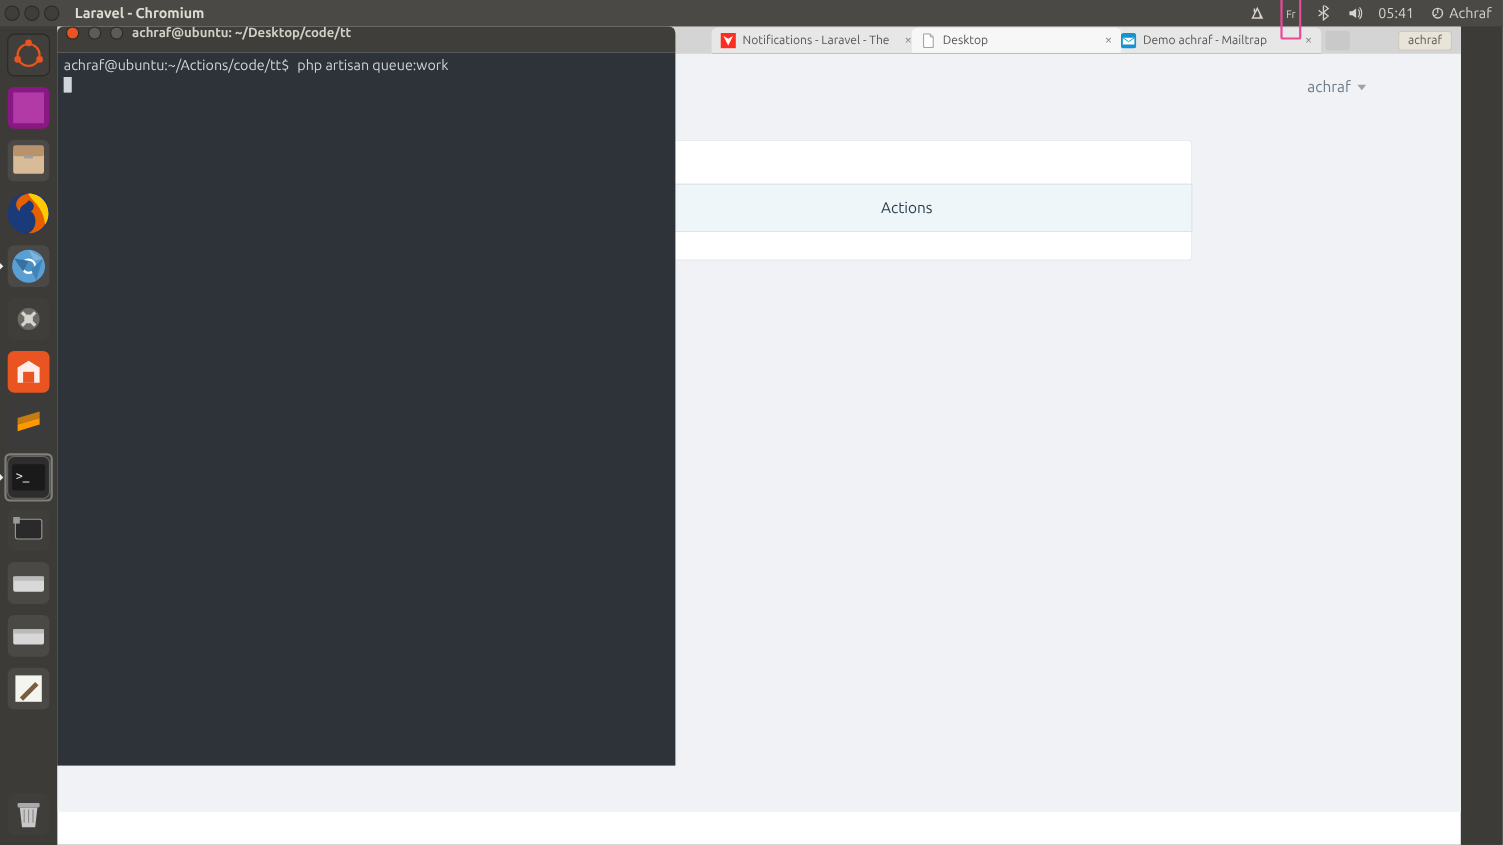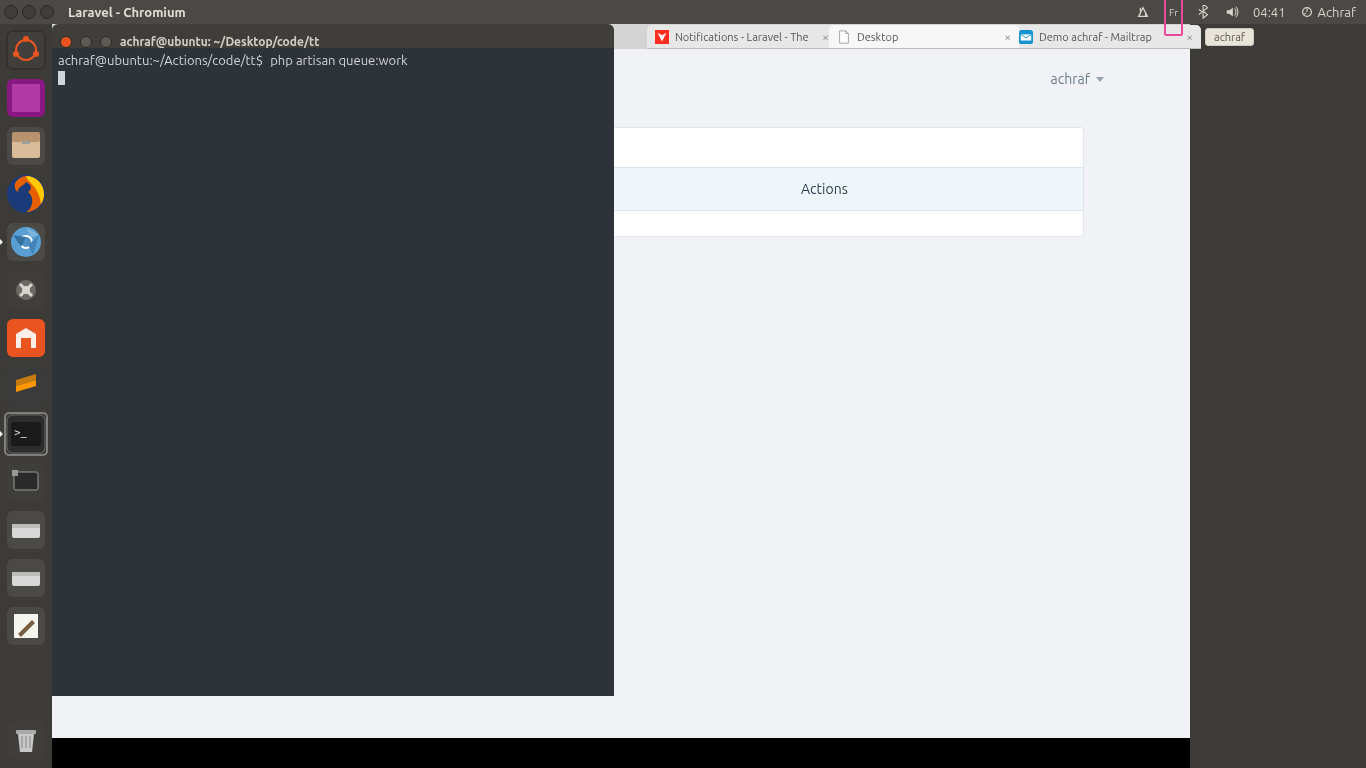--- a/index.html
+++ b/index.html
@@ -14,21 +14,21 @@
 .topbar .right span{display:inline-flex;align-items:center;gap:4px}
 .topbar svg,.topbar .glyph{width:14px;height:14px;fill:#d8d3cb;color:#d8d3cb}
 
 .launcher{position:absolute;left:0;top:24px;width:52px;height:744px;background:#3c3b37;display:flex;flex-direction:column;align-items:center;padding-top:4px;gap:4px;z-index:4}
 .licon{width:44px;height:44px;border-radius:5px;display:flex;align-items:center;justify-content:center;position:relative}
 .licon svg{width:40px;height:40px}
 .licon.active::before{content:"";position:absolute;left:-6px;top:50%;transform:translateY(-50%);width:0;height:0;border-top:5px solid transparent;border-bottom:5px solid transparent;border-left:5px solid #f0f0f0}
 .licon.sel{outline:2px solid rgba(255,255,255,.35);outline-offset:-2px}
 .lspacer{flex:1}
 
-.browser{position:absolute;left:52px;top:24px;width:1138px;height:744px;background:#000000;z-index:1}
+.browser{position:absolute;left:52px;top:24px;width:1276px;height:744px;background:#ffffff;z-index:1}
 .tabstrip{height:25px;background:#d4d4d4;display:flex;align-items:flex-end;padding-left:595px}
 .tab{height:24px;min-width:190px;max-width:190px;background:#e7e7e7;border-bottom:1px solid #bcbcbc;display:flex;align-items:center;font-size:11px;color:#555;padding:0 8px;gap:6px;border-radius:5px 5px 0 0;margin-right:-8px;position:relative;cursor:default}
 .tab.active{background:#f7f7f7;z-index:2}
 .tab .favi{width:14px;height:14px;flex-shrink:0}
 .tab .tabx{margin-left:auto;color:#888;font-size:12px}
 .newtab{width:22px;height:18px;background:#c9c9c9;border-radius:3px;margin-left:12px;align-self:center}
 .userchip{margin-left:auto;margin-right:8px;font-size:11px;background:#e8e4da;color:#5b584c;padding:2px 8px;border-radius:3px;border:1px solid #cfc9bc;align-self:center}
 
 .addrbar{height:30px;background:#f7f7f7;border-bottom:1px solid #d4d4d4;display:flex;align-items:center;justify-content:flex-end;padding:0 8px;gap:10px}
 .addrbar .ic{width:18px;height:18px;display:flex;align-items:center;justify-content:center}
@@ -36,21 +36,21 @@
 .page{background:#f0f2f5;height:calc(100% - 55px);position:relative;color:#3b4a5a}
 .page .userdd{position:absolute;right:86px;top:22px;font-size:14px;color:#6c7b89;display:flex;align-items:center;gap:6px}
 .page .userdd .caret{width:0;height:0;border-left:4px solid transparent;border-right:4px solid transparent;border-top:5px solid #97a2ad}
 .card{position:absolute;left:0;top:78px;width:1032px}
 .cardtop{height:40px;background:#fff;border:1px solid #e2e6ea;border-bottom:none;border-radius:4px 4px 0 0}
 .cardhead{height:44px;background:#eef6fa;border:1px solid #d9e4ec;display:flex;align-items:center}
 .cardhead .col{padding:0 22px;font-weight:400;color:#2e3d4c;font-size:14px}
 .cardbody{height:26px;background:#fff;border:1px solid #e2e6ea;border-top:none;border-radius:0 0 4px 4px}
 
 .terminal{position:absolute;left:52px;top:24px;width:562px;height:672px;z-index:6}
-.termbar{height:24px;background:#3f3e3a;display:flex;align-items:flex-end;padding:0 8px;gap:8px;border-radius:6px 6px 0 0}
+.termbar{height:24px;background:#3f3e3a;display:flex;align-items:flex-start;padding:0 8px;gap:8px;border-radius:6px 6px 0 0}
 .termbar .wbtn{width:12px;height:12px;border-radius:50%;border:1px solid #2b2a27}
 .termbar .close{background:#e95420}
 .termbar .min{background:#5d5b54}
 .termbar .max{background:#5d5b54}
 .termbar .title{color:#d4cfc6;font-size:12px;font-weight:600}
 .termbody{background:#2e333a;height:648px;color:#d0d4d8;font-family:"Ubuntu Mono","DejaVu Sans Mono",monospace;font-size:13px;padding:4px 6px;line-height:16px;white-space:pre}
 .termbody .prompt{color:#cfd6dc}
 .termbody .cursor{display:inline-block;width:7px;height:14px;background:#cfd6dc;vertical-align:middle;border:1px solid #cfd6dc}
 </style>
 </head>
@@ -77,21 +77,21 @@
         <svg viewBox="0 0 16 16">
           <path d="M7 1v14l5-4-5-4 5-4-5-4zM2 5l4 3M2 11l4-3" fill="none" stroke="#d8d3cb" stroke-width="1.3"></path>
         </svg>
       </span>
     <span>
         <svg viewBox="0 0 16 16">
           <path d="M2 6v4h3l4 3V3L5 6H2z" fill="#d8d3cb"></path>
           <path d="M11 4c2 2 2 6 0 8M12.5 2c3 3 3 9 0 12" fill="none" stroke="#d8d3cb" stroke-width="1.2"></path>
         </svg>
       </span>
-    <span>04:41</span>
+    <span>05:41</span>
     <span>
         <svg viewBox="0 0 16 16">
           <circle cx="8" cy="8" r="5" fill="none" stroke="#d8d3cb" stroke-width="1.5"></circle>
           <path d="M8 3v5M4 11l3-2" stroke="#d8d3cb" stroke-width="1.2"></path>
         </svg>
         <span>Achraf</span>
       </span>
   </div>
 </div>
 

